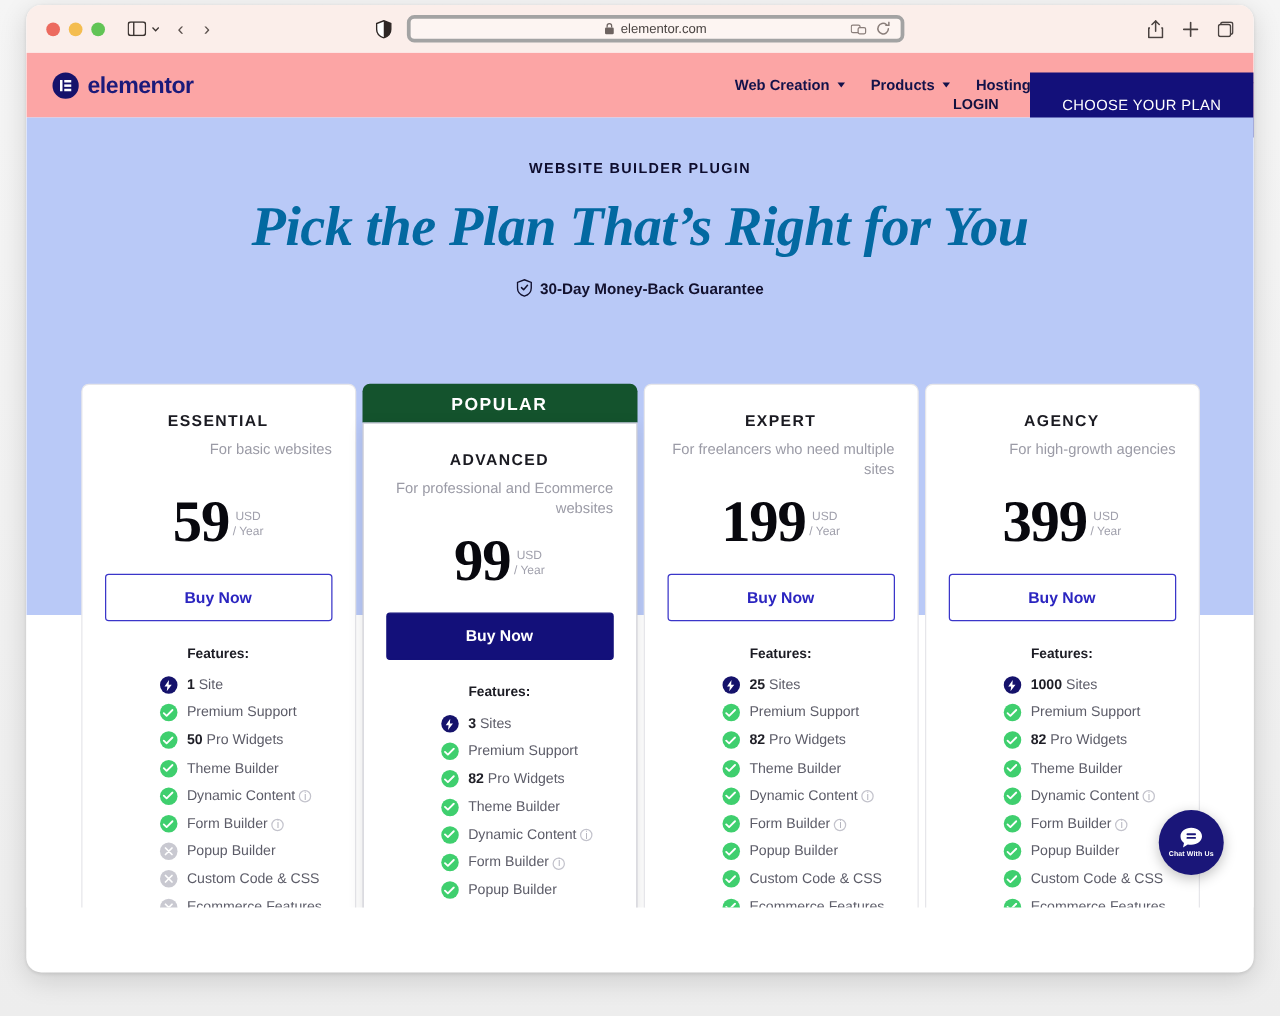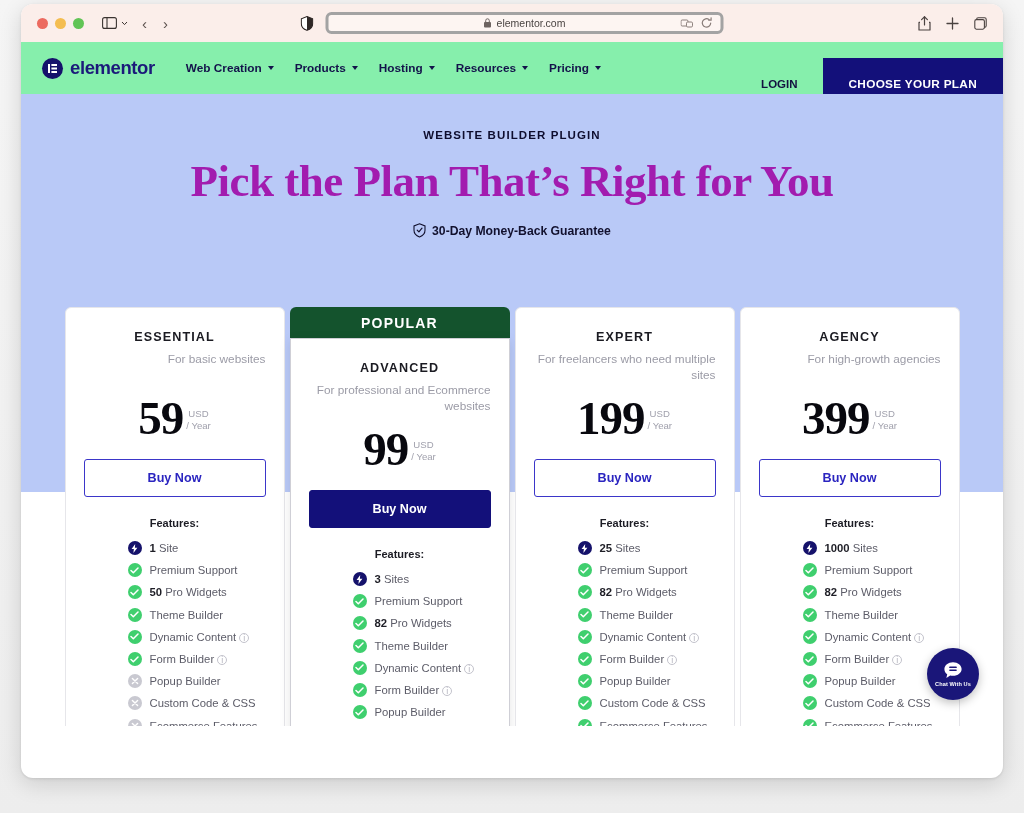--- a/index.html
+++ b/index.html
@@ -54,56 +54,57 @@
     position: relative;
   }
   .addr-center { display:flex; align-items:center; gap:5px; font-size:10.5px; color:#4a4442; }
   .addr-right { position:absolute; right:8px; display:flex; align-items:center; gap:7px; color:#8a7e7a; }
 
   .tb-right { position:absolute; right:16px; display:flex; align-items:center; gap:15px; color:#4a4240; }
 
   
   .site-header {
     height: 52px; width: 100%;
-    background: #86efac;
+    background: #fca5a5;
     display: flex; align-items: center;
     position: relative;
+    justify-content: space-between;
   }
   .logo { display:flex; align-items:center; gap:7px; margin-left: 21px; }
   .logo-mark {
     width: 21px; height: 21px; border-radius: 50%;
     background: #15126b;
     display:flex; align-items:center; justify-content:center;
   }
   .logo-text { font-size: 18.5px; font-weight: 700; color: #1b1a7a; letter-spacing: -0.4px; }
 
   .main-nav { display:flex; align-items:center; gap: 21px; margin-left: 31px; }
   .nav-item { display:flex; align-items:center; gap:6px; font-size:11.8px; color:#13124a; font-weight:600; cursor:pointer; }
   .caret { width:0;height:0;border-left:3.5px solid transparent;border-right:3.5px solid transparent;border-top:4px solid #13124a; }
 
   .header-right { position:absolute; right:0; top:16px; height:100%; display:flex; align-items:center; }
   .login-link { font-size:11.5px; color:#12113f; font-weight:600; margin-right:25px; cursor:pointer; }
   .cta-btn {
     background:#13107a; color:#fff; height:52px;
     display:flex; align-items:center; justify-content:center;
-    padding: 0 26px; font-size:11.8px; font-weight:700; letter-spacing:.3px; cursor:pointer;
+    padding: 0 26px; font-size:11.8px; font-weight:400; letter-spacing:.3px; cursor:pointer;
   }
 
   
   .hero {
     background:#b9c9f7;
     height: 398px;
     text-align:center;
     position: relative;
   }
   .eyebrow { padding-top: 35px; font-size:11.5px; font-weight:700; letter-spacing:1.1px; color:#0e0d2e; }
   .hero-title {
     font-family:"Liberation Serif", serif;
-    font-size: 45px; font-weight:700; color:#a21caf;
-    margin-top: 14px; letter-spacing:-0.5px;
+    font-size: 45px; font-weight:700; color:#0369a1;
+    margin-top: 14px; letter-spacing:-0.5px;font-style:italic;
   }
   .guarantee { margin-top: 16px; display:inline-flex; align-items:center; gap:6px; font-size:12.2px; font-weight:700; color:#12112e; }
 
   
   .pricing {
     position:absolute; left:0; right:0; top: 213px;
     display:flex; justify-content:center; gap: 5px;
     padding: 0 34px;
   }
   .card-col { width: 220px; position:relative; }

